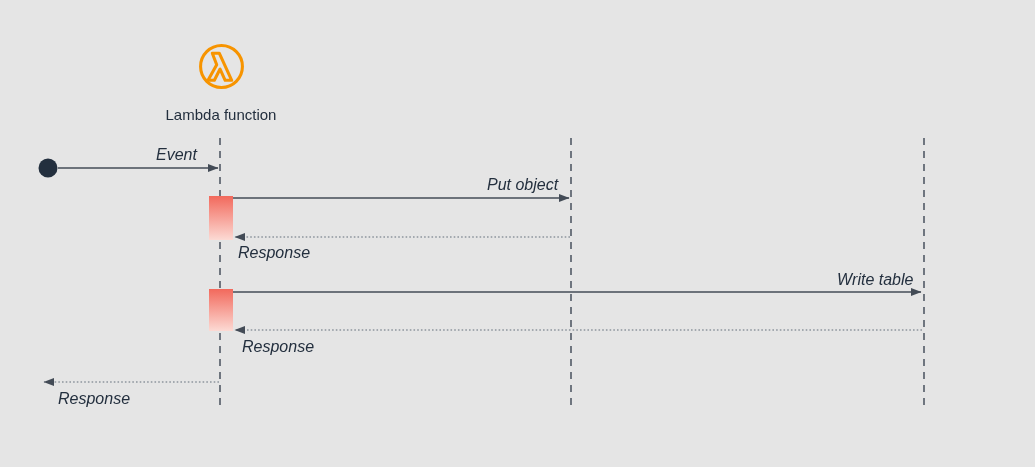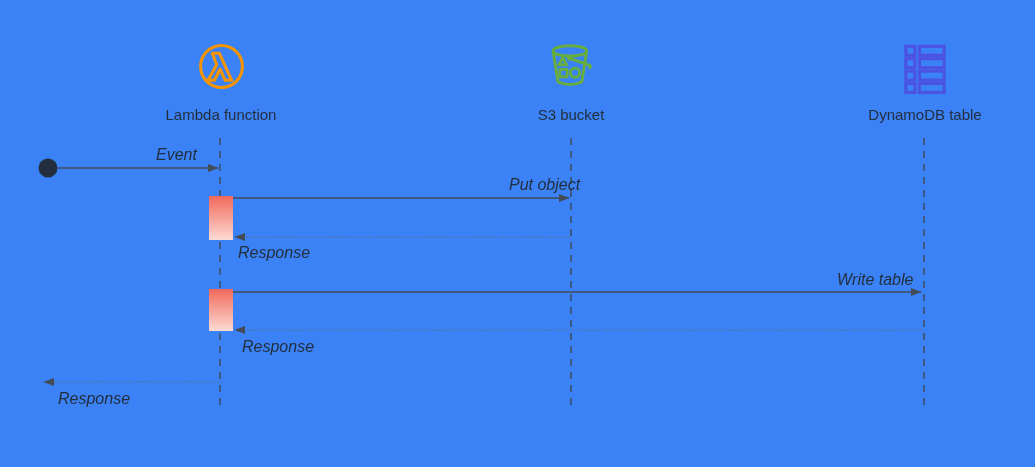--- a/index.html
+++ b/index.html
@@ -1,20 +1,20 @@
 <!DOCTYPE html>
 <html><head>
 <meta charset="utf-8">
 <style>
   html,body { margin:0; padding:0; background:#ffffff; }
   .canvas {
     position: relative;
     width: 1035px;
     height: 467px;
-    background: #3b82f6;
+    background: #e5e5e5;
     font-family: "Liberation Sans", sans-serif;
     overflow: hidden;
   }
   .layer { position:absolute; left:0; top:0; width:1035px; height:467px; }
   .participant {
     position: absolute;
     top: 38px;
     transform: translateX(-50%);
     display: flex;
     flex-direction: column;
@@ -80,51 +80,22 @@
   <div class="participant" style="left:221px;">
     <div class="icon-box">
       <svg width="49" height="49" viewBox="0 0 48 48" fill="none" stroke-width="3" stroke-linejoin="round" stroke="#F79400">
         <circle cx="24" cy="24" r="20.5"></circle>
         <path d="M15 11 H21.8 L34 37.5 H27.6 L22.6 26.5 L17 37.5 H10.8 L19.3 22.3 Z"></path>
       </svg>
     </div>
     <div class="pname">Lambda function</div>
   </div>
 
-  <div class="participant" style="left:571px;">
-    <div class="icon-box">
-      <svg width="56" height="54" viewBox="0 0 50 48" fill="none" stroke-width="2.6" stroke-linecap="round" stroke-linejoin="round" stroke="#67AE3E">
-        <ellipse cx="24" cy="10.5" rx="15" ry="4.6"></ellipse>
-        <path d="M9 11 L13.4 38.2 Q24 43 34.6 38.2 L39 11"></path>
-        <path d="M17.6 16.5 L21.2 23 H14 Z"></path>
-        <rect x="15" y="27" width="6.6" height="6.6"></rect>
-        <circle cx="28.6" cy="30" r="4.1"></circle>
-        <path d="M25.6 17.8 L41.5 23.2 Q43 24 41.8 25.6"></path>
-        <circle cx="23.6" cy="16.9" r="2.3" stroke="none" fill="#67AE3E"></circle>
-      </svg>
-    </div>
-    <div class="pname">S3 bucket</div>
-  </div>
 
-  <div class="participant" style="left:925px;">
-    <div class="icon-box">
-      <svg width="54" height="56" viewBox="0 0 48 48" fill="none" stroke-width="2.8" stroke="#4C52E2">
-        <rect x="7" y="6.5" width="8" height="8"></rect>
-          <rect x="19" y="6.5" width="22" height="8"></rect>
-        <rect x="7" y="17.5" width="8" height="8"></rect>
-          <rect x="19" y="17.5" width="22" height="8"></rect>
-        <rect x="7" y="28.5" width="8" height="8"></rect>
-          <rect x="19" y="28.5" width="22" height="8"></rect>
-        <rect x="7" y="39.5" width="8" height="8"></rect>
-          <rect x="19" y="39.5" width="22" height="8"></rect>
-      </svg>
-    </div>
-    <div class="pname">DynamoDB table</div>
-  </div>
 
   <div class="msg-label" style="left:156px; top:146px;">Event</div>
-  <div class="msg-label" style="left:487px; top:176px;margin-left:22px;">Put object</div>
+  <div class="msg-label" style="left:487px; top:176px;">Put object</div>
   <div class="msg-label" style="left:238px; top:244px;">Response</div>
   <div class="msg-label" style="left:837px; top:271px;">Write table</div>
   <div class="msg-label" style="left:242px; top:338px;">Response</div>
   <div class="msg-label" style="left:58px; top:390px;">Response</div>
 
 </div>
 
 </body></html>

